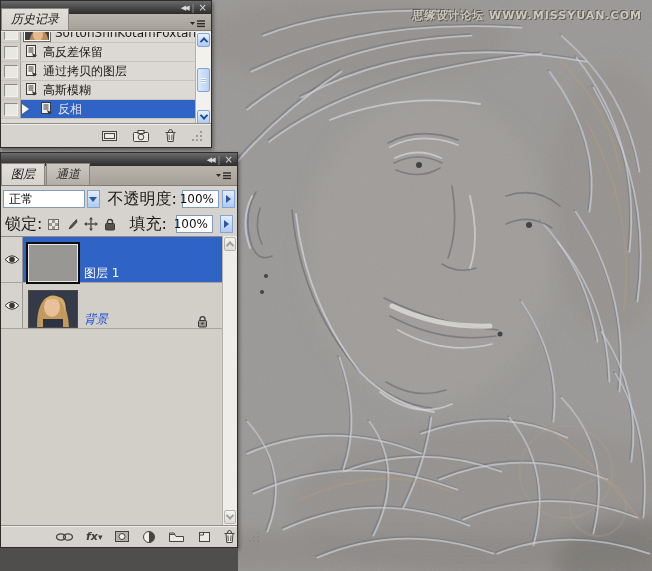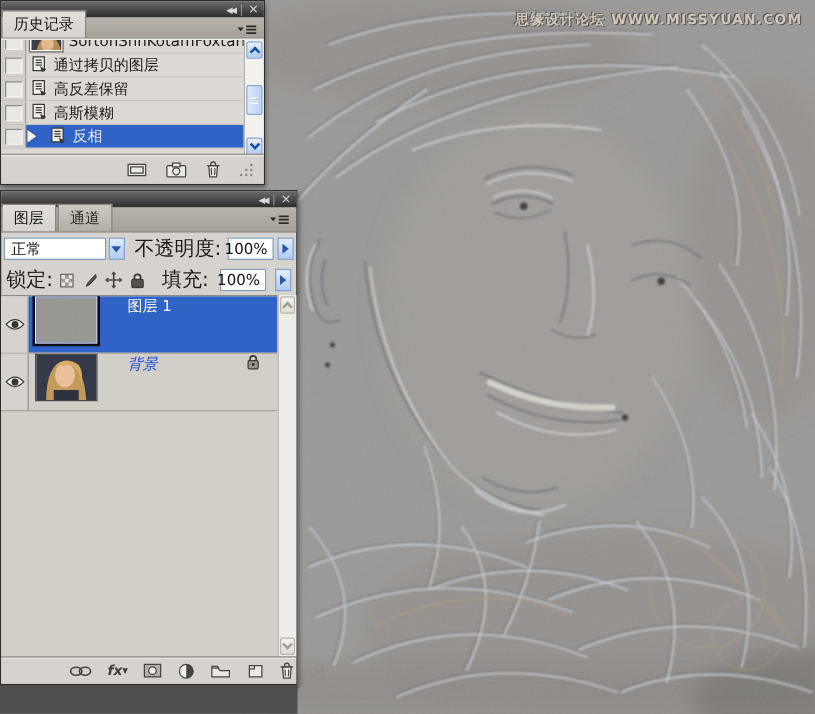--- a/index.html
+++ b/index.html
@@ -13,21 +13,21 @@
     letter-spacing:1px; text-shadow:1px 1px 0 #55524c, -1px -1px 0 #55524c; opacity:.85; }
 
   
   .panel { position:absolute; background:#d6d3ce; border:1px solid #2e2d2b; box-shadow:1px 2px 4px rgba(0,0,0,.45); }
   .titlebar { height:13px; background:linear-gradient(#6a6a6a,#2c2c2c); display:flex; align-items:center;
     justify-content:flex-end; padding:0 4px; color:#d9d9d9; font-size:8px; gap:4px; }
   .titlebar .sep { color:#9a9a9a; font-size:9px; }
   .collapse-glyph { letter-spacing:-2px; font-size:7px; }
   .close-glyph { font-size:10px; line-height:8px; }
   .tabstrip { background:linear-gradient(#b8b4ac,#a5a199); border-bottom:1px solid #807c74; display:flex; align-items:flex-end; position:relative; }
-  .tab { padding:2px 9px 2px; font-size:12px; color:#2c2a26; background:linear-gradient(#cdc9c2,#b2aea6); border:1px solid #8a867e; border-bottom:none; margin-right:1px; }
+  .tab { padding:2px 9px 2px; font-size:12px; color:#2c2a26; background:linear-gradient(#cdc9c2,#b2aea6); border:1px solid #8a867e; border-bottom:none; margin-right:1px;font-style:italic; }
   .tab.active { background:linear-gradient(#e2dfda,#d6d3ce); color:#151515; }
   .panel-menu { position:absolute; right:4px; top:4px; width:18px; height:11px; cursor:pointer; }
 
   
   #history-panel { left:0; top:0; width:212px; height:148px; }
   #history-panel .tabstrip { height:17px; }
   .hist-list { position:relative; height:94px; background:#dcd9d4; overflow:hidden; border-top:1px solid #efede9; }
   .hist-rows { position:absolute; left:0; top:0; right:16px; }
   .hist-row { height:19px; display:flex; align-items:center; border-bottom:1px solid #c6c3be; position:relative; background:#dcd9d4; }
   .hist-row.clip { margin-top:-8px; }
@@ -71,21 +71,21 @@
   .valbox { width:37px; height:18px; background:#fff; border:1px solid #7f9db9; display:flex; align-items:center; justify-content:flex-end; padding-right:4px; font-size:12px; color:#111; margin-left:3px; }
   .valbtn { width:13px; height:18px; background:linear-gradient(#e3eefc,#aecbf2); border:1px solid #84a4d6; display:flex; align-items:center; justify-content:center; margin-left:1px; }
   .lock-row { height:24px; display:flex; align-items:center; padding:0 4px; gap:6px;text-align:right; }
   .checker { width:11px; height:11px; border:1px solid #6e6b65;
     background-image:linear-gradient(45deg,#9a978f 25%,transparent 25%,transparent 75%,#9a978f 75%),
       linear-gradient(45deg,#9a978f 25%,#e9e7e3 25%,#e9e7e3 75%,#9a978f 75%);
     background-size:6px 6px; background-position:0 0,3px 3px; }
   .layers-list { position:absolute; left:0; top:83px; right:0; bottom:22px; background:#d2cfc9; border-top:1px solid #8f8b84; overflow:hidden; }
   .layer-row { height:46px; display:flex; align-items:center; border-bottom:1px solid #a9a59d; position:relative; margin-right:15px; }
   .eye-col { width:22px; height:100%; background:#d6d3ce; border-right:1px solid #9a968e; display:flex; align-items:center; justify-content:center; flex:none; }
-  .layer-main { flex:1; height:100%; display:flex; align-items:flex-start; gap:24px; padding-left:5px; }
+  .layer-main { flex:1; height:100%; display:flex; align-items:flex-end; gap:6px; padding-left:5px; }
   .layer-row.selected .layer-main { background:#2f63c5; }
   .thumb { width:50px; height:38px; flex:none; border:1px solid #494949; }
   .layer-row.selected .thumb { outline:2px solid #0d0d0d; border:1px solid #e9e9e9; }
   .layer-name { font-size:12px; color:#1d4ed8; }
   .layer-row.selected .layer-name { color:#fff; }
   .layer-name.bgname { font-style:italic; }
   .row-lock { margin-left:auto; margin-right:14px; }
   #layers-panel .panel-bottombar { height:22px; gap:12px; padding-left:54px; }
   #layers-panel .vscroll { top:83px; bottom:22px; width:15px; background:#efedea; }
   .fx-label { font-size:11px; font-style:italic; font-weight:bold; color:#413e38; }
@@ -254,40 +254,40 @@
             <svg width="14" height="14" viewBox="0 0 14 14">
                 <rect x="2.5" y="1.5" width="9" height="11" fill="#f0efec" stroke="#3c3a36"></rect>
                 <g stroke="#3c3a36" stroke-width="1">
                   <line x1="4.5" y1="4" x2="9.5" y2="4"></line>
                   <line x1="4.5" y1="6" x2="9.5" y2="6"></line>
                   <line x1="4.5" y1="8" x2="9.5" y2="8"></line>
                 </g>
                 <path d="M8,9 l5,2.5 -3.5,2 z" fill="#3c3a36"></path>
               </svg>
           </span>
-          <span class="label">通过拷贝的图层</span>
+          <span class="label">高反差保留</span>
         </div>
       </div>
       <div class="hist-row">
         <div class="src-col">
             <div class="src-cell"></div>
           </div>
         <div class="hist-body">
           <span class="hist-icon">
             <svg width="14" height="14" viewBox="0 0 14 14">
                 <rect x="2.5" y="1.5" width="9" height="11" fill="#f0efec" stroke="#3c3a36"></rect>
                 <g stroke="#3c3a36" stroke-width="1">
                   <line x1="4.5" y1="4" x2="9.5" y2="4"></line>
                   <line x1="4.5" y1="6" x2="9.5" y2="6"></line>
                   <line x1="4.5" y1="8" x2="9.5" y2="8"></line>
                 </g>
                 <path d="M8,9 l5,2.5 -3.5,2 z" fill="#3c3a36"></path>
               </svg>
           </span>
-          <span class="label">高反差保留</span>
+          <span class="label">通过拷贝的图层</span>
         </div>
       </div>
       <div class="hist-row">
         <div class="src-col">
             <div class="src-cell"></div>
           </div>
         <div class="hist-body">
           <span class="hist-icon">
             <svg width="14" height="14" viewBox="0 0 14 14">
                 <rect x="2.5" y="1.5" width="9" height="11" fill="#f0efec" stroke="#3c3a36"></rect>

